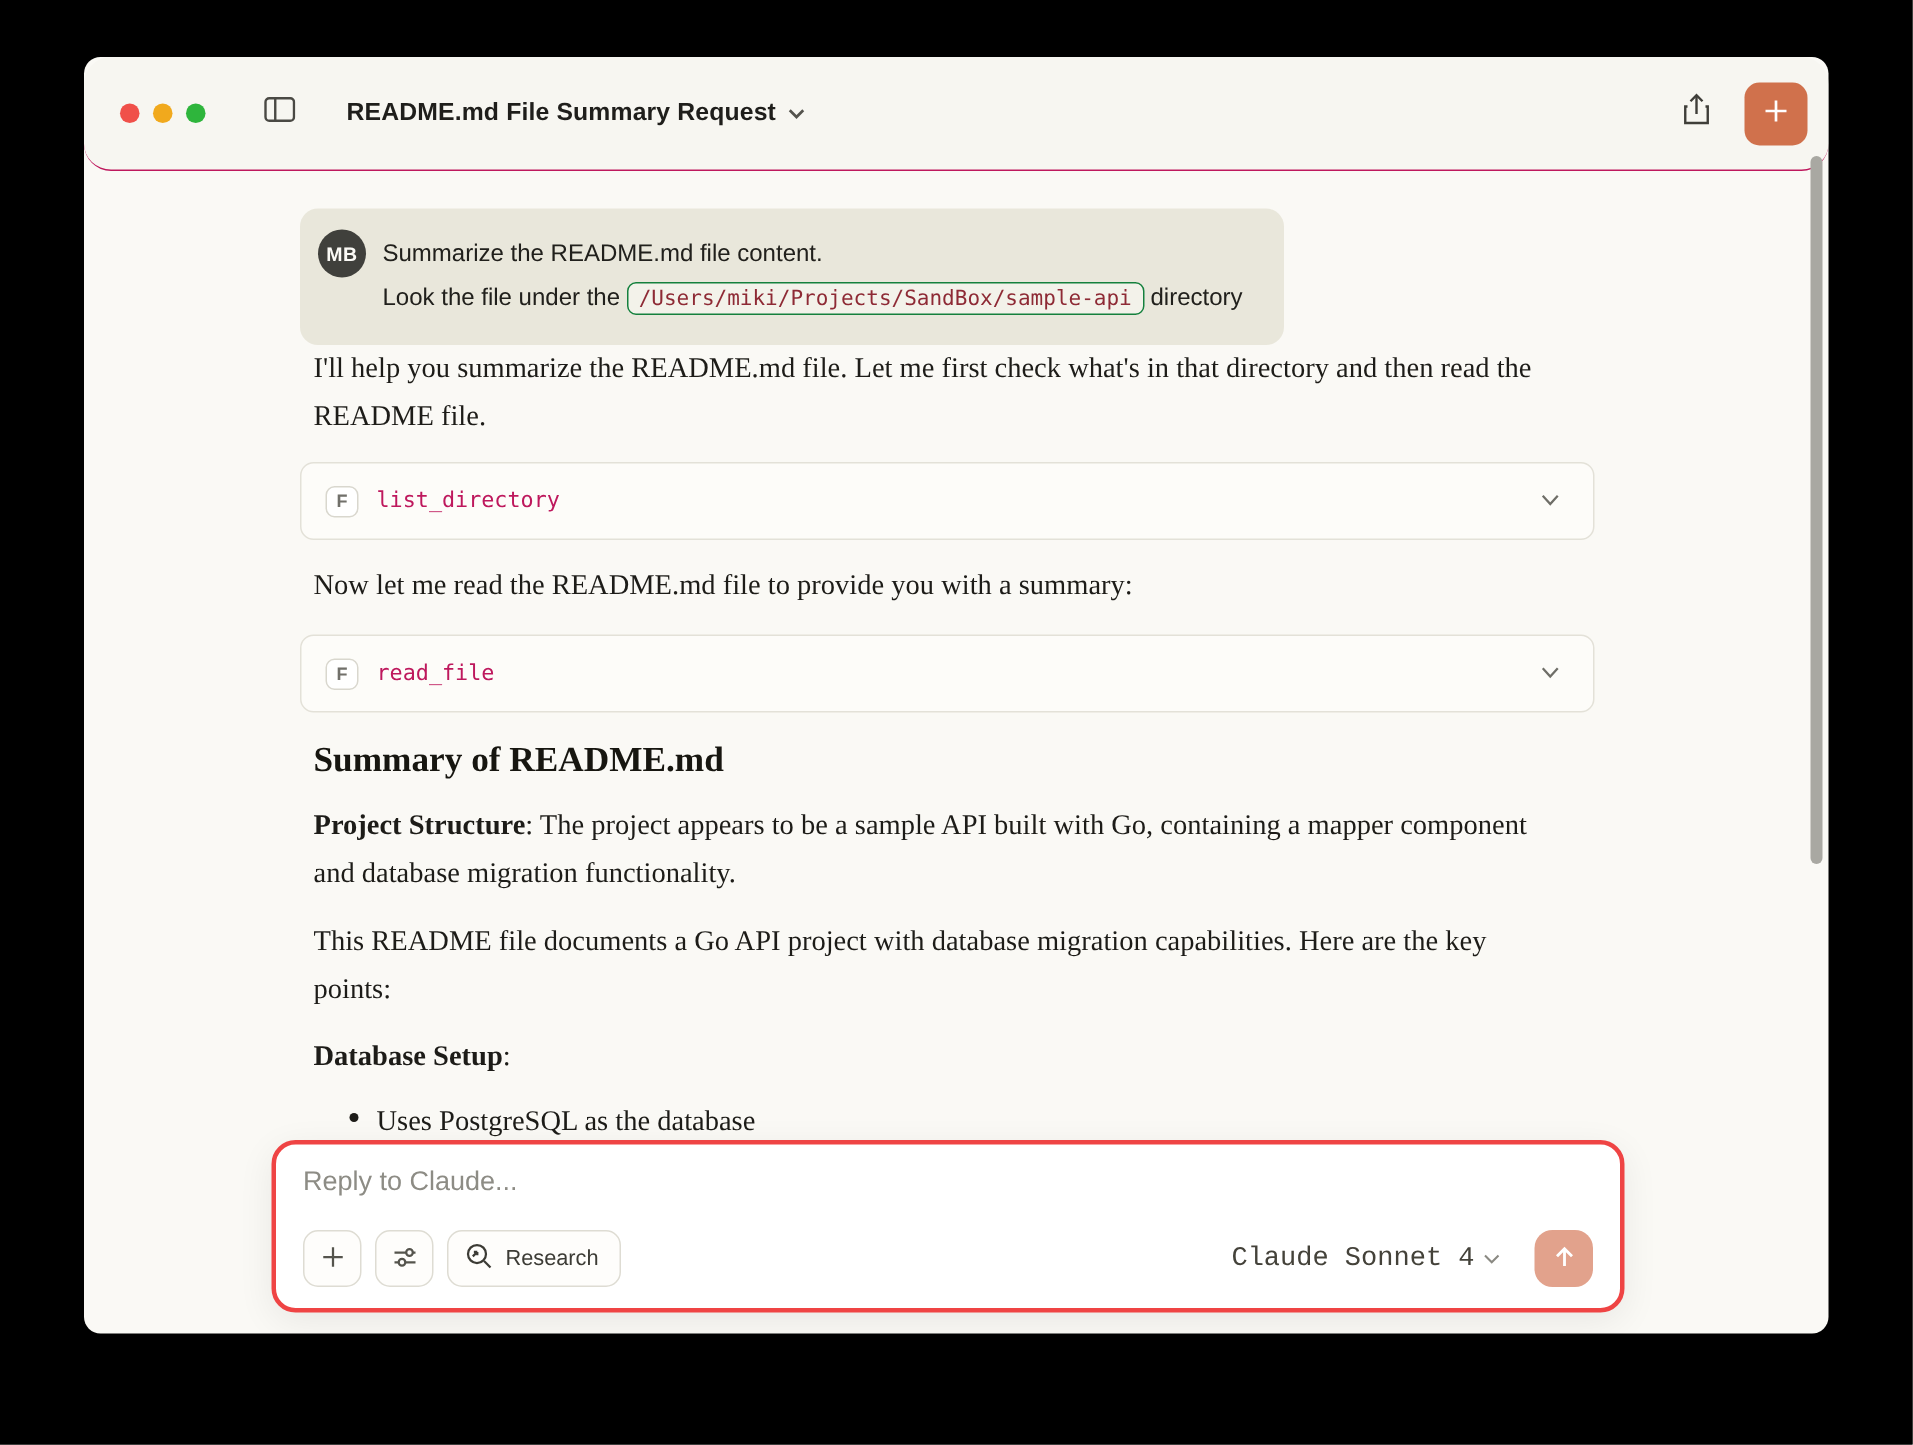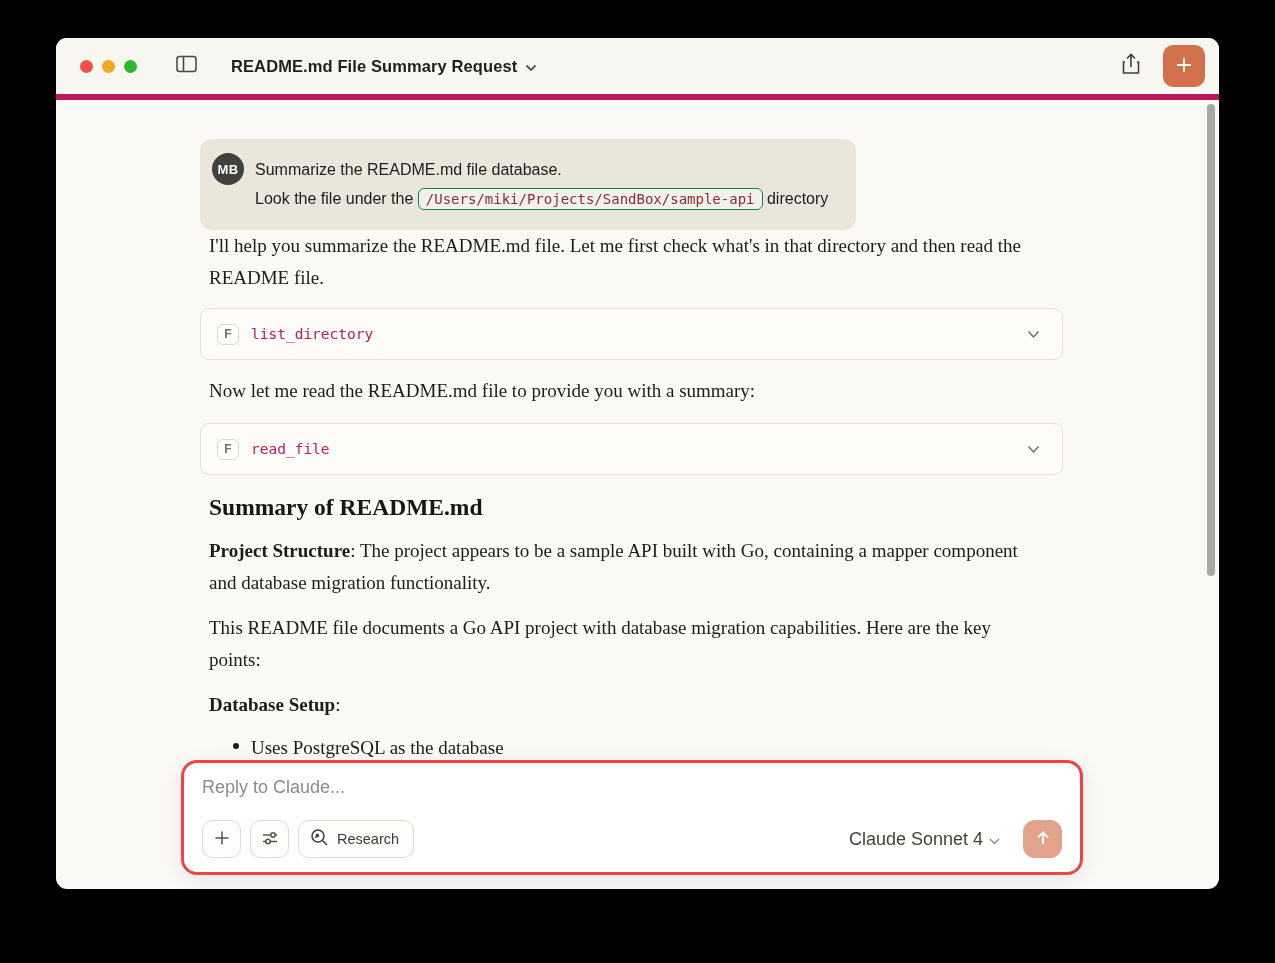--- a/index.html
+++ b/index.html
@@ -4,22 +4,22 @@
 <style>
   * { margin:0; padding:0; box-sizing:border-box; }
   html,body { width:1275px; height:963px; background:#000; overflow:hidden;
               font-family:"Liberation Sans", sans-serif; }
 
   .window { position:absolute; left:56px; top:38px; width:1163px; height:851px;
             background:#faf9f5; border-radius:11px; overflow:hidden;
             box-shadow:0 18px 60px rgba(0,0,0,.55); }
 
   
-  .titlebar { position:relative; height:62px; display:flex; align-items:center;
-              padding:0 14px 0 24px; background:#f7f6f1; border-bottom:6px solid #be185d; }
+  .titlebar { position:relative; height:76px; display:flex; align-items:center;
+              padding:0 14px 0 24px; background:#f7f6f1; border-bottom:1px solid #be185d;border-radius:18px; }
   .lights { display:flex; gap:9px; margin-right:34px; }
   .light { width:13px; height:13px; border-radius:50%; }
   .sidebar-btn { width:30px; height:30px; display:flex; align-items:center; justify-content:center;
                  border-radius:6px; color:#4a4944; cursor:pointer; margin-right:30px; }
   .title-wrap { display:flex; align-items:center; gap:8px; color:#1f1e1b;
                 font-size:16.5px; font-weight:600; letter-spacing:.1px; cursor:pointer; }
   .title-wrap svg { color:#54534d; }
   .tb-right { margin-left:auto; display:flex; align-items:center; gap:16px; }
   .share-btn { width:32px; height:32px; display:flex; align-items:center; justify-content:center;
                color:#3f3e39; cursor:pointer; }
@@ -74,21 +74,21 @@
   .composer-row { position:absolute; left:18px; right:18px; bottom:14px;
                   display:flex; align-items:center; gap:9px; }
   .icon-btn { width:39px; height:38px; background:#fefdfb; border:1px solid #dedcd3;
               border-radius:10px; display:flex; align-items:center; justify-content:center;
               color:#55544d; cursor:pointer; }
   .research-btn { height:38px; background:#fefdfb; border:1px solid #dedcd3; border-radius:10px;
                   display:flex; align-items:center; gap:8px; padding:0 14px 0 11px;
                   color:#3c3b35; font-size:14.5px; font-family:"Liberation Sans", sans-serif;
                   cursor:pointer; }
   .model-select { margin-left:auto; display:flex; align-items:center; gap:6px; cursor:pointer;
-                  font-family:Liberation Sans, sans-serif; font-size:18px; color:#44423a; }
+                  font-family:Liberation Mono, monospace; font-size:18px; color:#44423a; }
   .model-select svg { color:#8a8982; }
   .send-btn { width:39px; height:38px; border:none; border-radius:12px; margin-left:14px;
               display:flex; align-items:center; justify-content:center; color:#fff; cursor:pointer; }
 
   
   .scrollbar-thumb { position:absolute; right:4px; top:66px; width:8px; height:472px;
                      border-radius:4px; background:#a9a8a2; }
 </style>
 </head>
 <body>
@@ -139,21 +139,21 @@
         </span>
       </button>
     </div>
   </div>
 
   <div class="thread">
 
     <div class="user-bubble">
       <div class="avatar">MB</div>
       <div class="user-text">
-        <div>Summarize the README.md file database.</div>
+        <div>Summarize the README.md file content.</div>
         <div>
           <span>Look the file under the </span>
           <span class="inline-code">/Users/miki/Projects/SandBox/sample-api</span>
           <span> directory</span>
         </div>
       </div>
     </div>
 
     <p class="para p1">I'll help you summarize the README.md file. Let me first check what's in that directory and then read the README file.</p>
 

